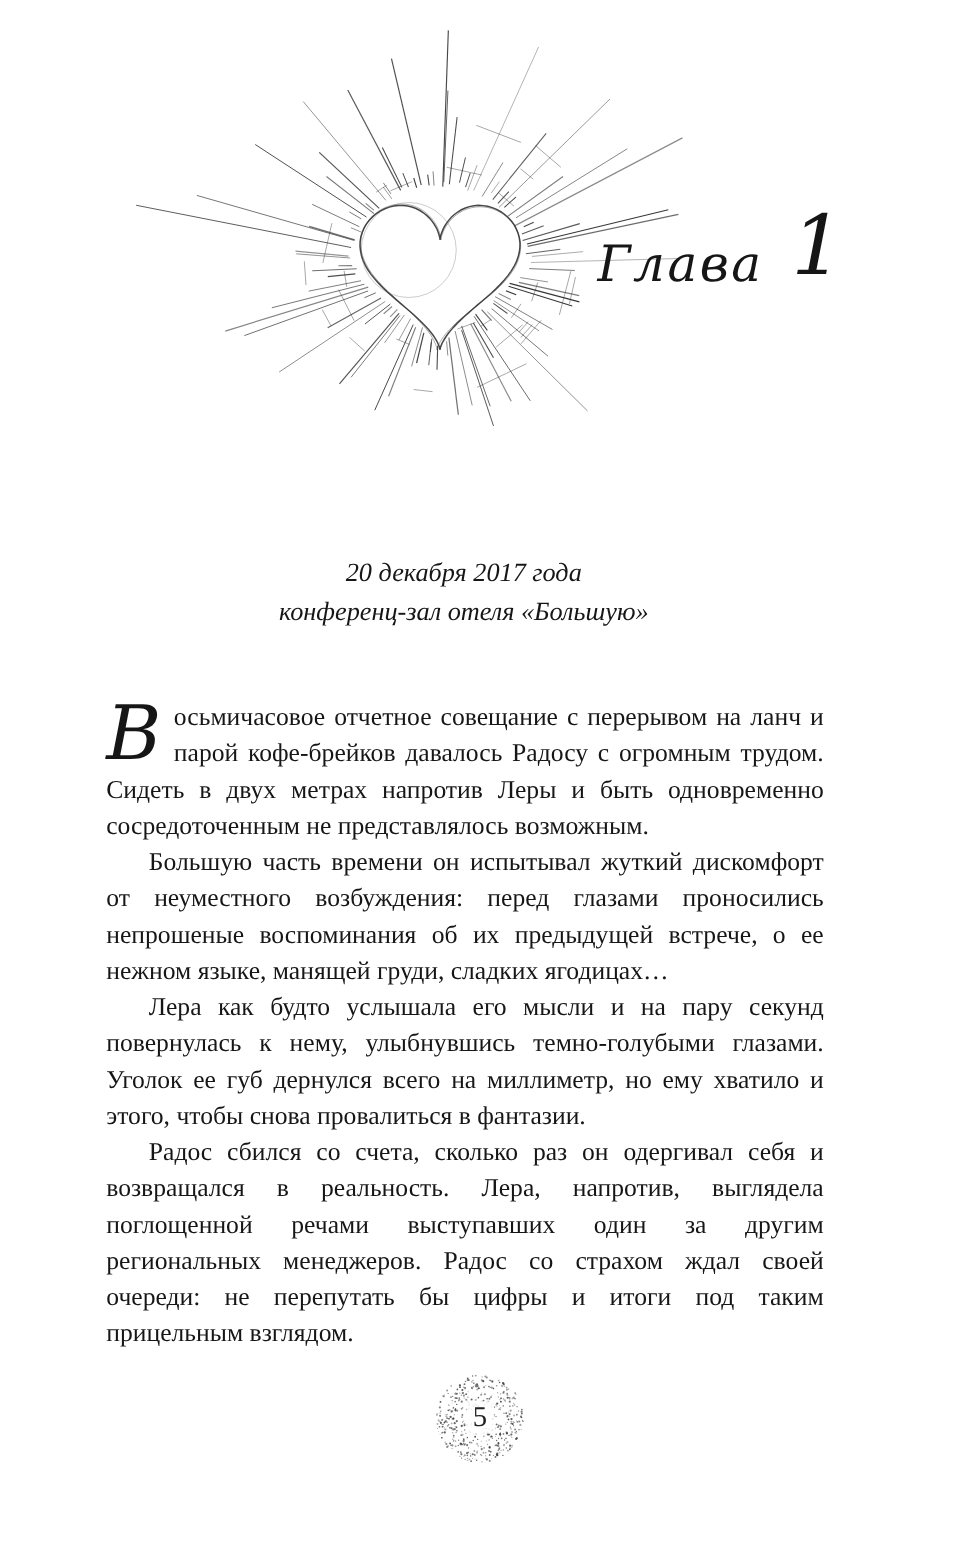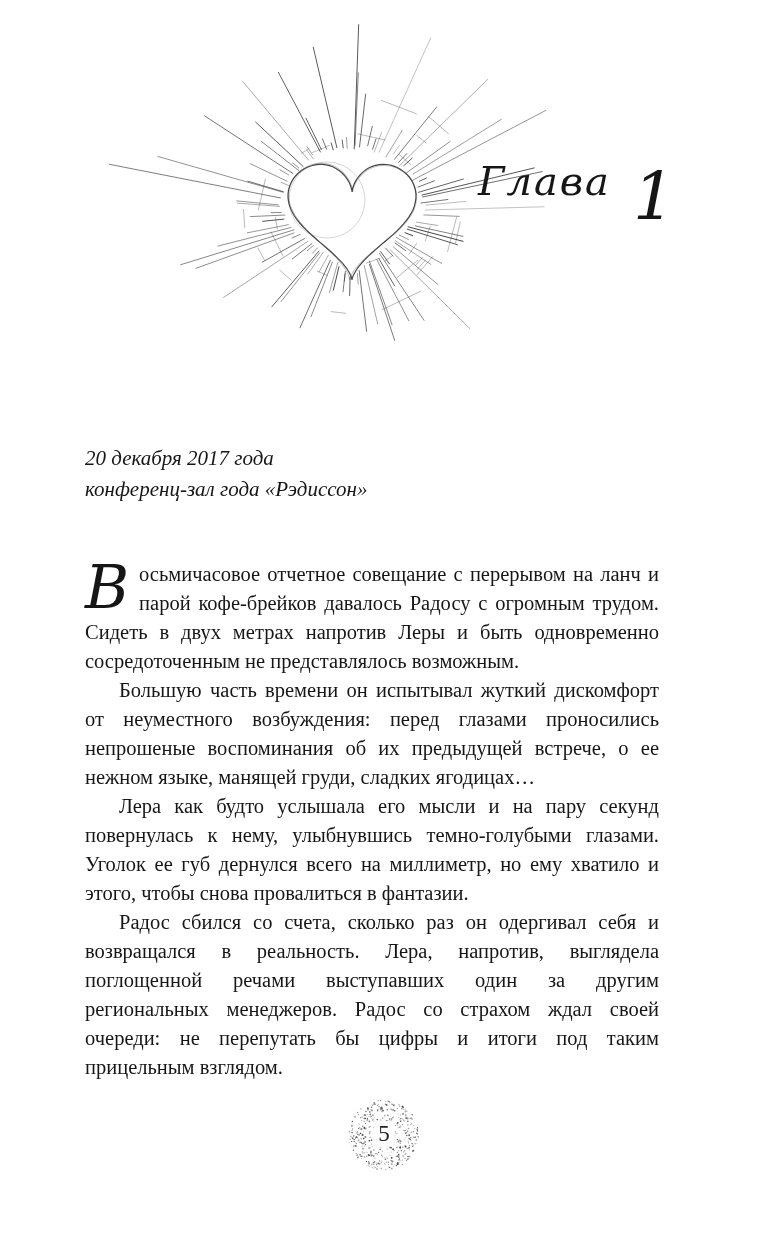--- a/index.html
+++ b/index.html
@@ -21,21 +21,21 @@
     height: 300px;
   }
   .illustration svg { overflow: visible; display: block; }
 
   .chapter-heading {
     position: absolute;
     left: 478px;
     top: 158px;
     width: 200px;
     display: flex;
-    align-items: flex-start;
+    align-items: flex-end;
     pointer-events: none;
   }
   .chapter-label {
     font-family: "DejaVu Serif", serif;
     font-style: italic;
     font-size: 40px;
     letter-spacing: 2px;
     color: #161616;
   }
   .chapter-number {
@@ -44,21 +44,21 @@
     font-size: 66px;
     margin-left: 22px;
     color: #161616;
   }
 
   .dateline {
     position: absolute;
     left: 85px;
     top: 443px;
     width: 572px;
-    text-align: left;
+    text-align: center;
     font-style: italic;
     font-size: 21px;
     line-height: 31px;
     color: #161616;
   }
 
   .body-text {
     position: absolute;
     left: 85px;
     top: 560px;
@@ -235,21 +235,21 @@
     </svg>
 </div>
 
 <div class="chapter-heading">
   <span class="chapter-label">Глава</span>
   <span class="chapter-number">1</span>
 </div>
 
 <div class="dateline">
   <div>20 декабря 2017 года</div>
-  <div>конференц-зал года «Рэдиссон»</div>
+  <div>конференц-зал отеля «Большую»</div>
 </div>
 
 <div class="body-text">
   <p class="first"><span class="drop-cap">В</span><span>осьмичасовое отчетное совещание с перерывом на ланч и парой кофе-брейков давалось Радосу с огромным трудом. Сидеть в двух метрах напротив Леры и быть одновременно сосредоточенным не представлялось возможным.</span></p>
   <p>Большую часть времени он испытывал жуткий дискомфорт от неуместного возбуждения: перед глазами проносились непрошеные воспоминания об их предыдущей встрече, о ее нежном языке, манящей груди, сладких ягодицах…</p>
   <p>Лера как будто услышала его мысли и на пару секунд повернулась к нему, улыбнувшись темно-голубыми глазами. Уголок ее губ дернулся всего на миллиметр, но ему хватило и этого, чтобы снова провалиться в фантазии.</p>
   <p>Радос сбился со счета, сколько раз он одергивал себя и возвращался в реальность. Лера, напротив, выглядела поглощенной речами выступавших один за другим региональных менеджеров. Радос со страхом ждал своей очереди: не перепутать бы цифры и итоги под таким прицельным взглядом.</p>
 </div>
 
 <div class="footer">

